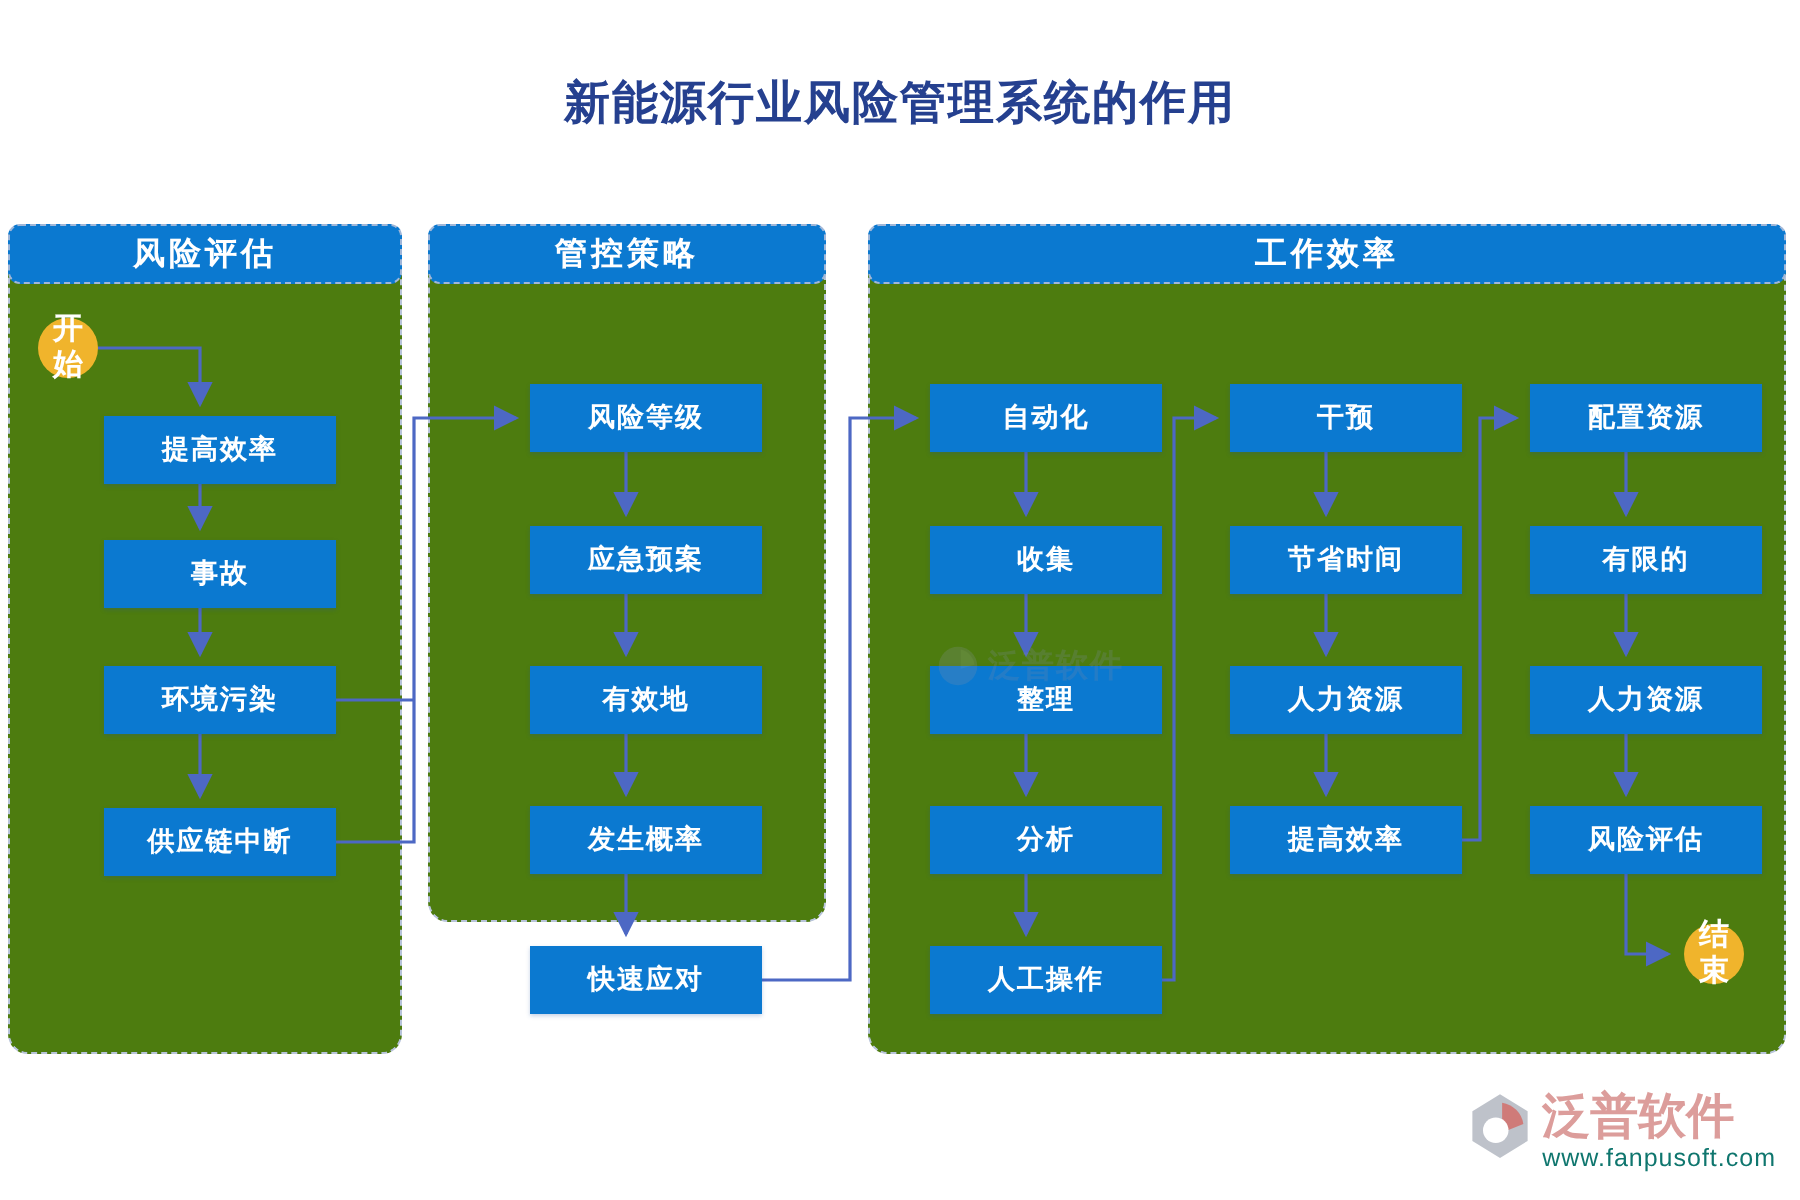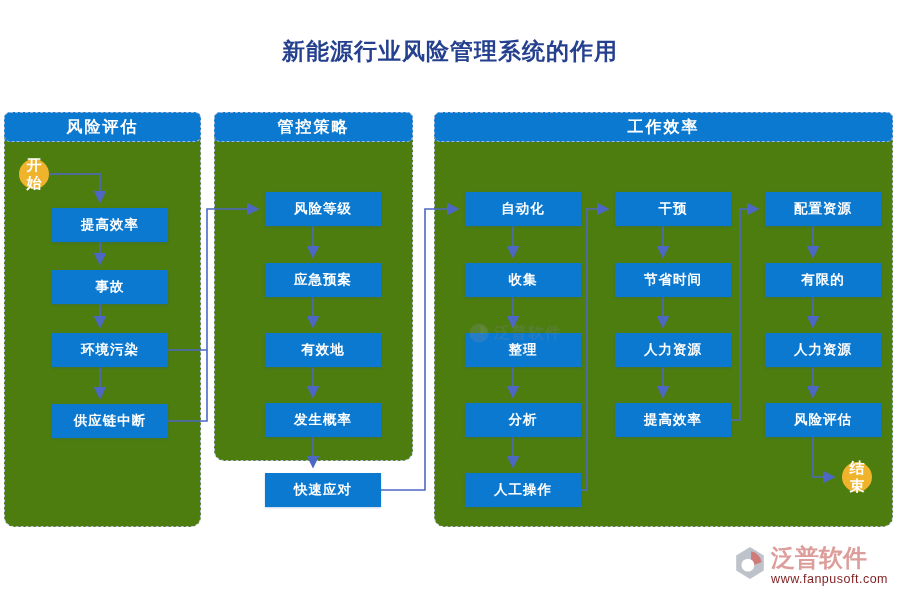--- a/index.html
+++ b/index.html
@@ -60,21 +60,21 @@
   }
   .logo{
     position:absolute;right:12px;bottom:14px;
     display:flex;align-items:flex-start;gap:4px;
   }
   .logo .brand{
     font-family:"DejaVu Serif","Liberation Serif",serif;
     font-size:24px;font-weight:bold;color:#dc9d9b;line-height:1;
   }
   .logo .url{
-    font-size:12.5px;color:#7f1d1d;margin-top:2px;letter-spacing:.5px;
+    font-size:12.5px;color:#0f766e;margin-top:2px;letter-spacing:.5px;
   }
 </style>
 </head>
 <body>
 
 <div class="title">新能源行业风险管理系统的作用</div>
 
 <div class="panel" style="left:4px;top:112px;width:197px;height:415px">
   <div class="panel-header">风险评估</div>
 </div>

